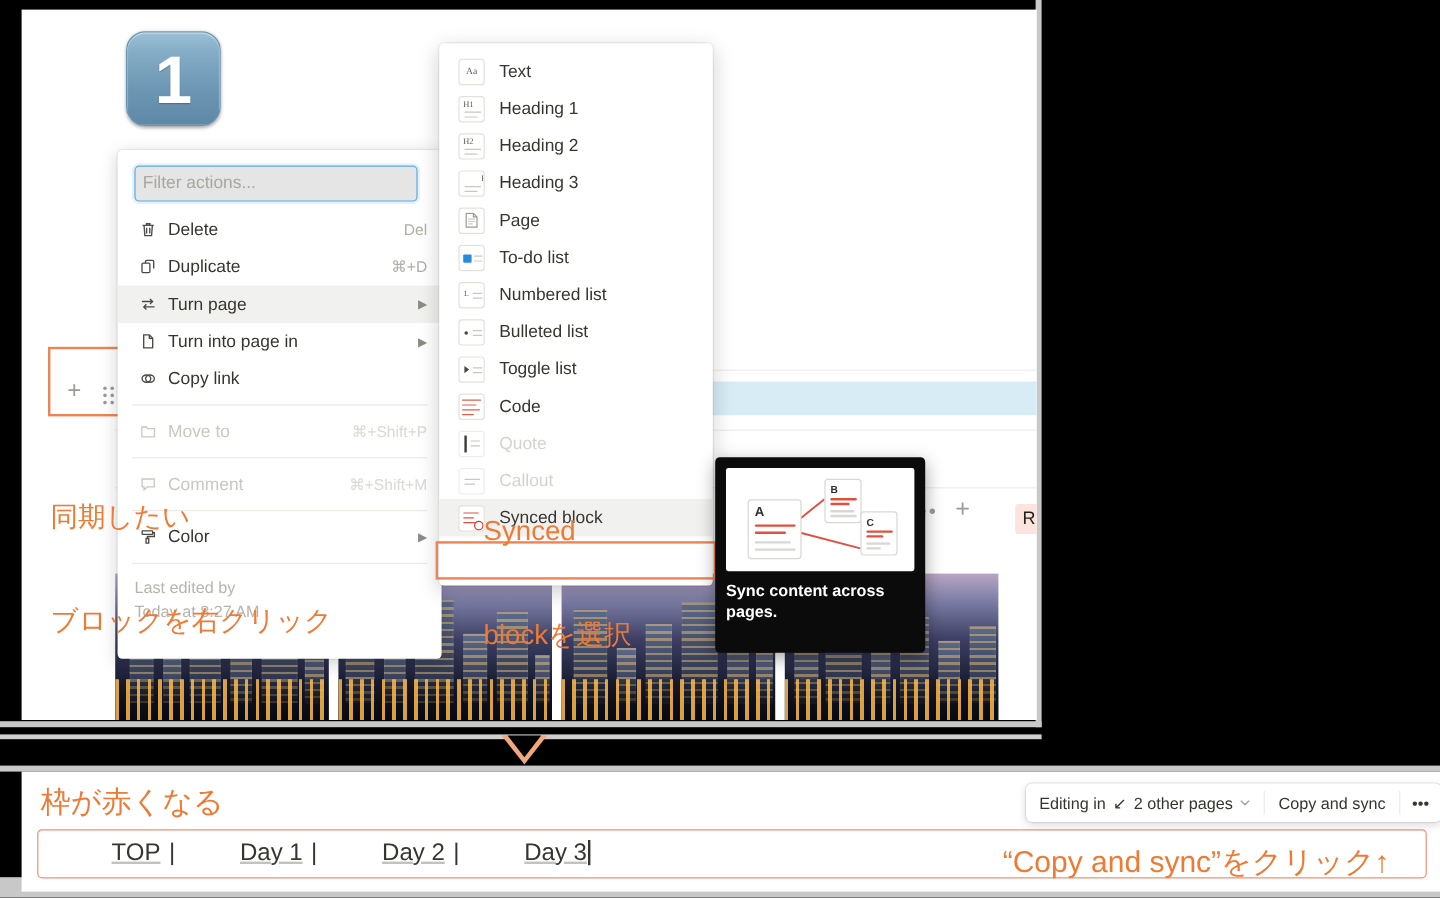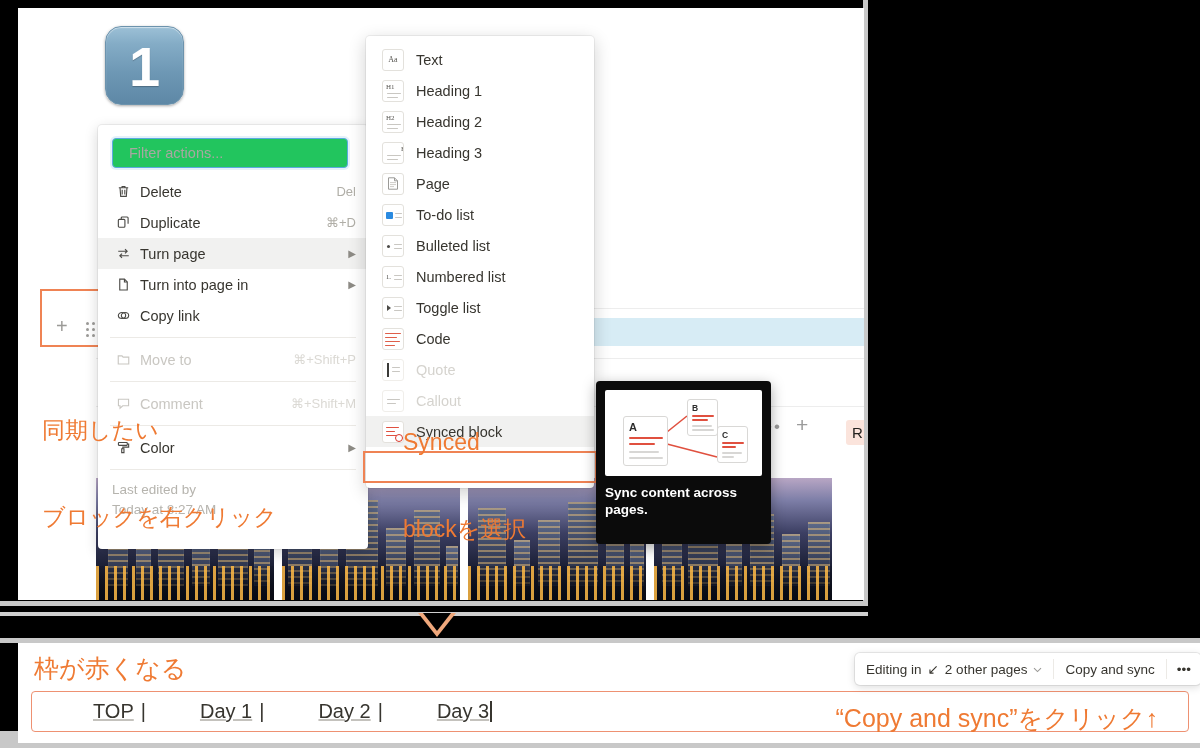--- a/index.html
+++ b/index.html
@@ -79,22 +79,22 @@
   
   #ctx-menu{
     position:absolute; left:80px; top:117px; width:270px; height:424px;
     background:#fff; border-radius:4px;
     box-shadow:0 0 0 1px rgba(15,15,15,.06), 0 4px 14px rgba(15,15,15,.18);
     padding:10px 0 0 0;
   }
   #filter-input{
     display:block; margin:3px 14px 8px 14px; width:236px; height:30px;
     border:1px solid #5aaadf; border-radius:4px; outline:none;
-    font-size:14.5px; color:#37352f; padding:0 16px;
-    background:#22c55e; box-shadow:0 0 0 2px rgba(90,170,223,.16);
+    font-size:14.5px; color:#37352f; padding:0 6px;
+    background:#e5e5e5; box-shadow:0 0 0 2px rgba(90,170,223,.16);
     font-family:"Liberation Sans", sans-serif;
   }
   #filter-input::placeholder{ color:#a9a7a1; }
 
   .mi{
     position:relative; display:flex; align-items:center; height:31px;
     padding:0 12px 0 14px; cursor:default;
   }
   .mi.hl{ background:#f1f1f0; }
   .mi .ic{ width:22px; flex:0 0 22px; display:flex; align-items:center; justify-content:center; color:#4b4a46; }
@@ -453,34 +453,34 @@
         <span class="thumb">
           <i style="position:absolute;left:3px;top:7px;width:7px;height:7px;background:#2a8ae0;border-radius:1px;"></i>
           <i class="tline" style="left:12px;top:8px;width:7px;"></i>
           <i class="tline" style="left:12px;top:12px;width:7px;"></i>
         </span>
         <span class="lbl">To-do list</span>
       </div>
 
       <div class="si">
         <span class="thumb">
+          <span style="font-size:6.5px;color:#4b4a46;position:absolute;left:3px;top:6px;font-family:'Liberation Serif',serif;">1.</span>
+          <i class="tline" style="left:11px;top:8px;width:8px;"></i>
+          <i class="tline" style="left:11px;top:12px;width:8px;"></i>
+        </span>
+        <span class="lbl">Numbered list</span>
+      </div>
+
+      <div class="si">
+        <span class="thumb">
           <i style="position:absolute;left:4px;top:9px;width:3.2px;height:3.2px;background:#4b4a46;border-radius:50%;"></i>
           <i class="tline" style="left:11px;top:8px;width:8px;"></i>
           <i class="tline" style="left:11px;top:12px;width:8px;"></i>
         </span>
         <span class="lbl">Bulleted list</span>
-      </div>
-
-      <div class="si">
-        <span class="thumb">
-          <span style="font-size:6.5px;color:#4b4a46;position:absolute;left:3px;top:6px;font-family:'Liberation Serif',serif;">1.</span>
-          <i class="tline" style="left:11px;top:8px;width:8px;"></i>
-          <i class="tline" style="left:11px;top:12px;width:8px;"></i>
-        </span>
-        <span class="lbl">Numbered list</span>
       </div>
 
       <div class="si">
         <span class="thumb">
           <i style="position:absolute;left:4px;top:7px;width:0;height:0;border-top:3px solid transparent;border-bottom:3px solid transparent;border-left:4.5px solid #4b4a46;"></i>
           <i class="tline" style="left:11px;top:8px;width:8px;"></i>
           <i class="tline" style="left:11px;top:12px;width:8px;"></i>
         </span>
         <span class="lbl">Toggle list</span>
       </div>

